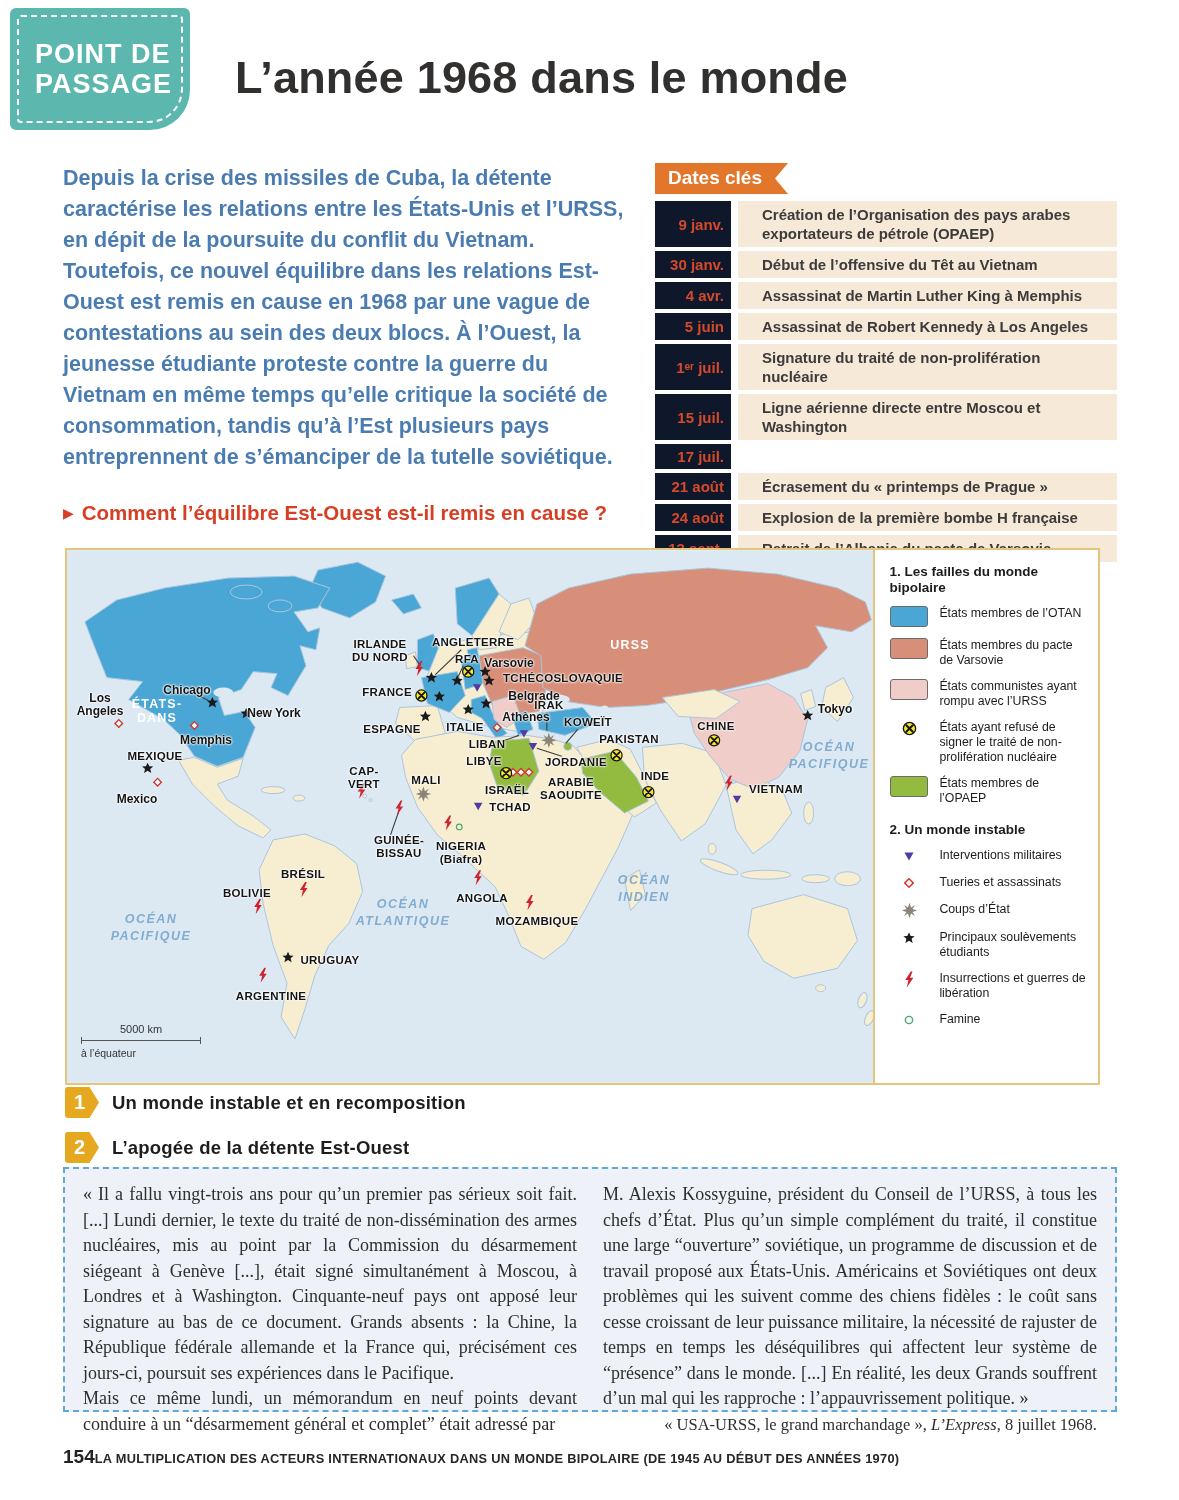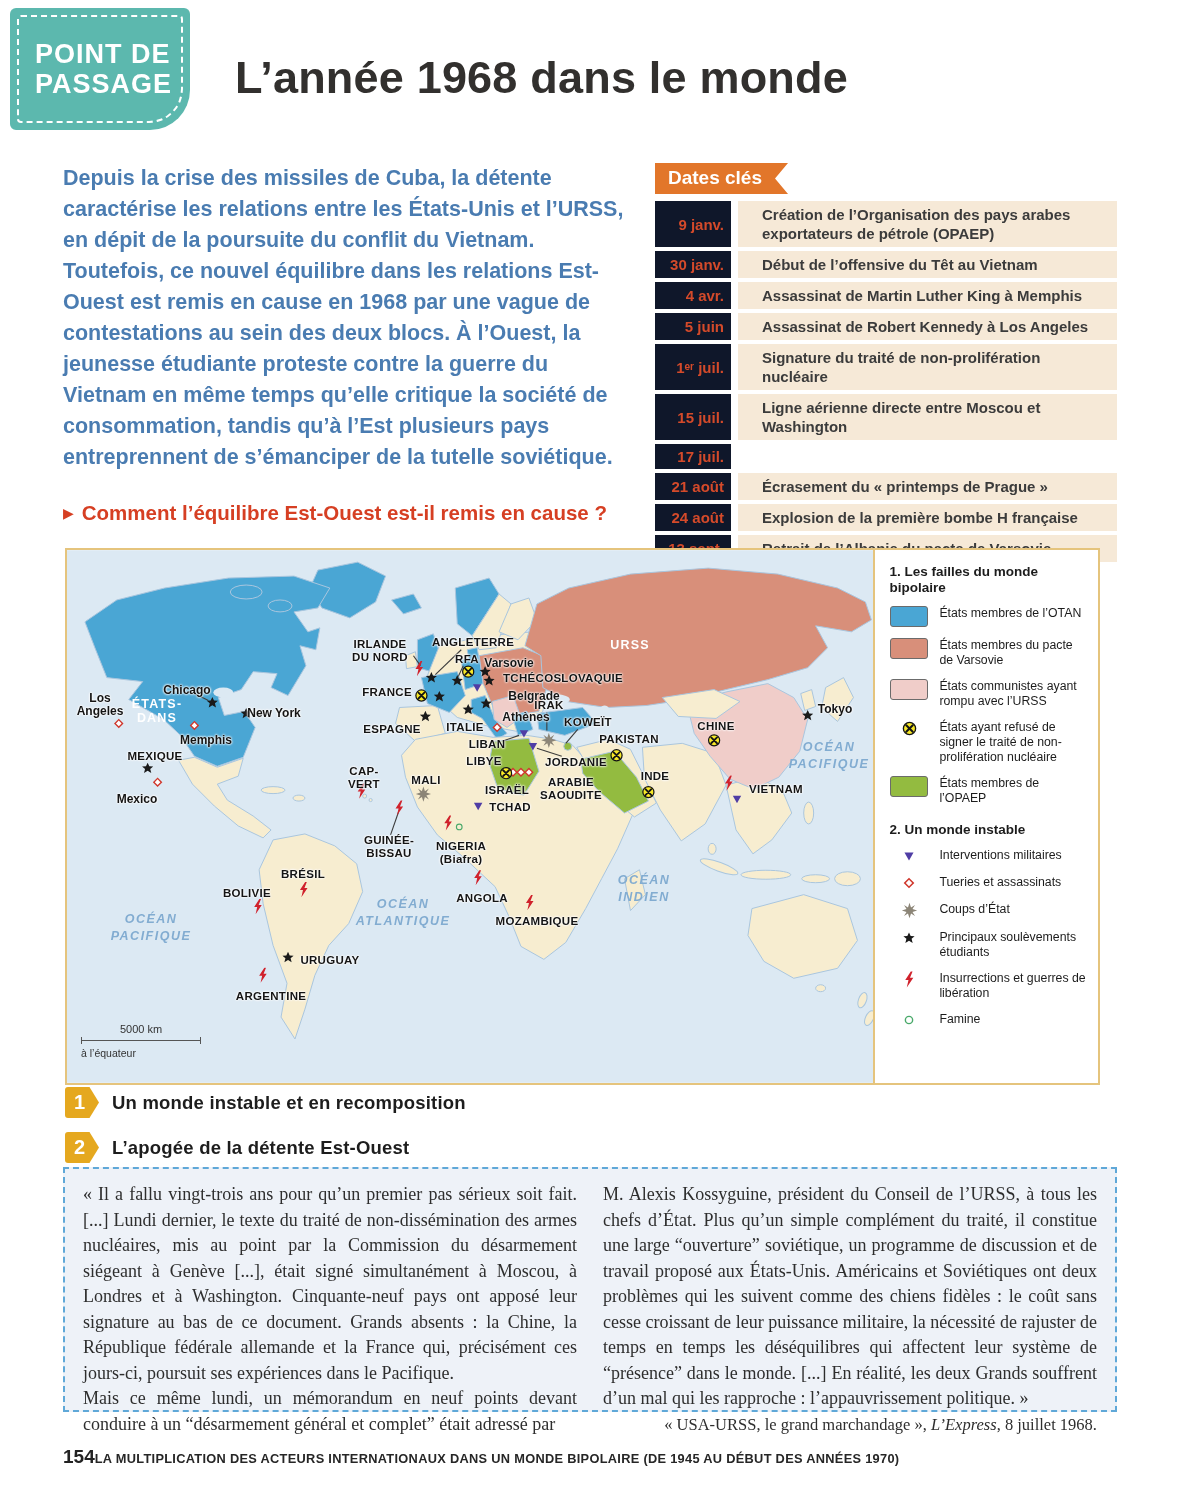--- a/index.html
+++ b/index.html
@@ -344,21 +344,21 @@
           <div class="map-label lbl-country" style="left: 562px; top: 189px;">PAKISTAN</div>
           <div class="map-label lbl-country" style="left: 588px; top: 226px;">INDE</div>
           <div class="map-label lbl-country" style="left: 649px; top: 176px;">CHINE</div>
           <div class="map-label lbl-white" style="left: 563px; top: 95px;">URSS</div>
           <div class="map-label lbl-city" style="left: 768px; top: 159px;">Tokyo</div>
           <div class="map-label lbl-country" style="left: 709px; top: 239px;">VIETNAM</div>
           <div class="map-label lbl-country" style="left: 297px; top: 228px;">CAP-
 VERT</div>
           <div class="map-label lbl-country" style="left: 359px; top: 230px;">MALI</div>
           <div class="map-label lbl-country" style="left: 443px; top: 257px;">TCHAD</div>
-          <div class="map-label lbl-country" style="left: 322px; top: 297px;">GUINÉE-
+          <div class="map-label lbl-country" style="left: 332px; top: 297px;">GUINÉE-
 BISSAU</div>
           <div class="map-label lbl-country" style="left: 394px; top: 303px;">NIGERIA
 (Biafra)</div>
           <div class="map-label lbl-country" style="left: 415px; top: 348px;">ANGOLA</div>
           <div class="map-label lbl-country" style="left: 470px; top: 371px;">MOZAMBIQUE</div>
         </div>
 
       <div class="scale-box">
         <div class="scale-label">5000 km</div>
         <div class="scale-bar"></div>

